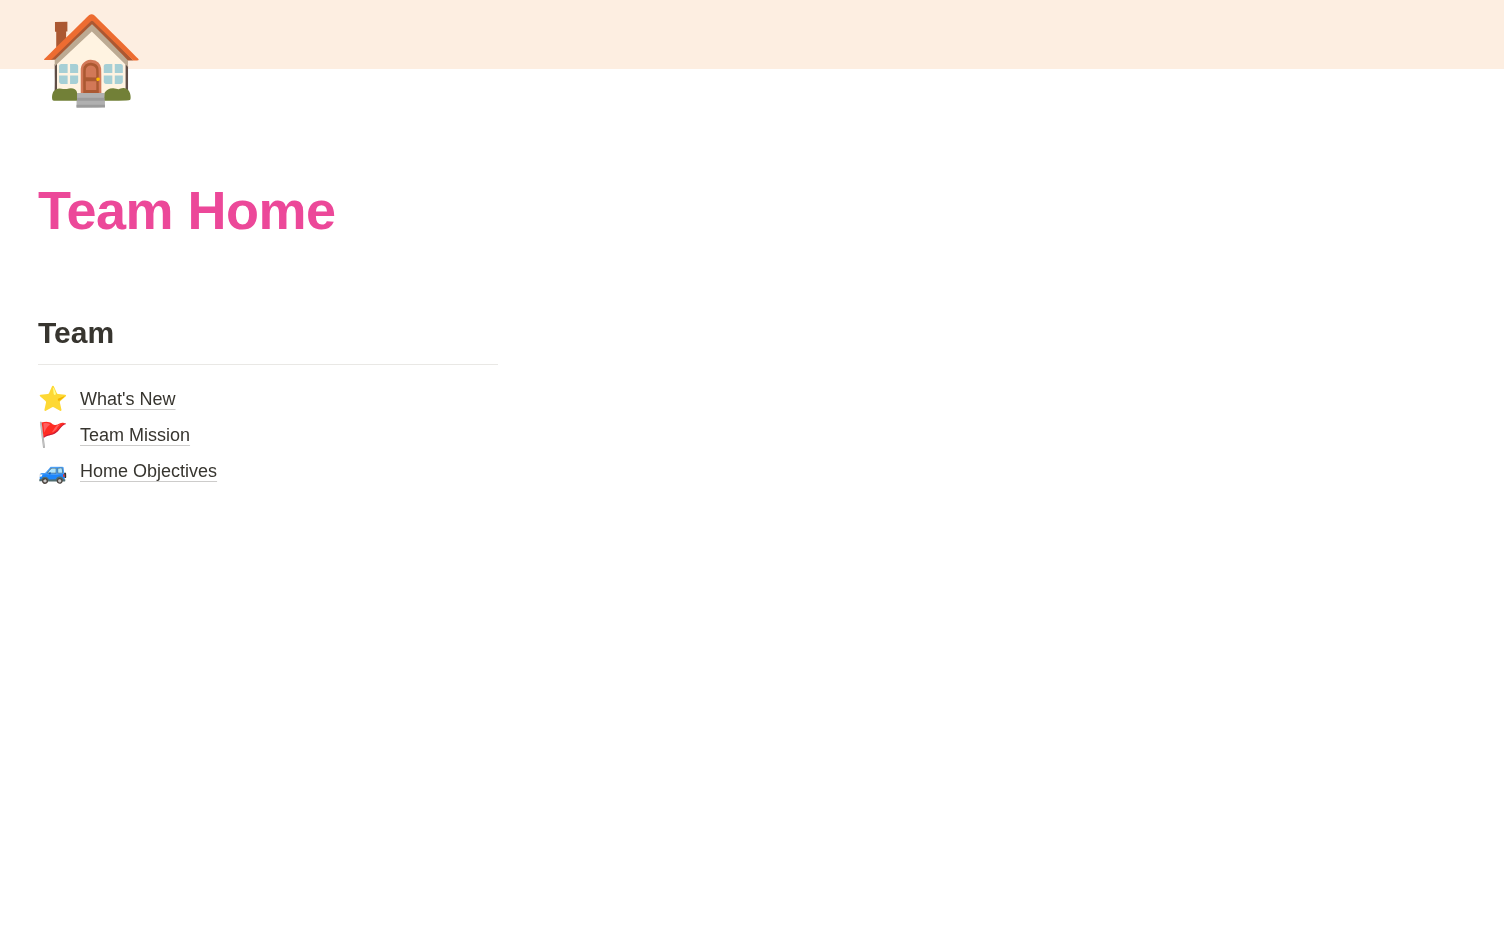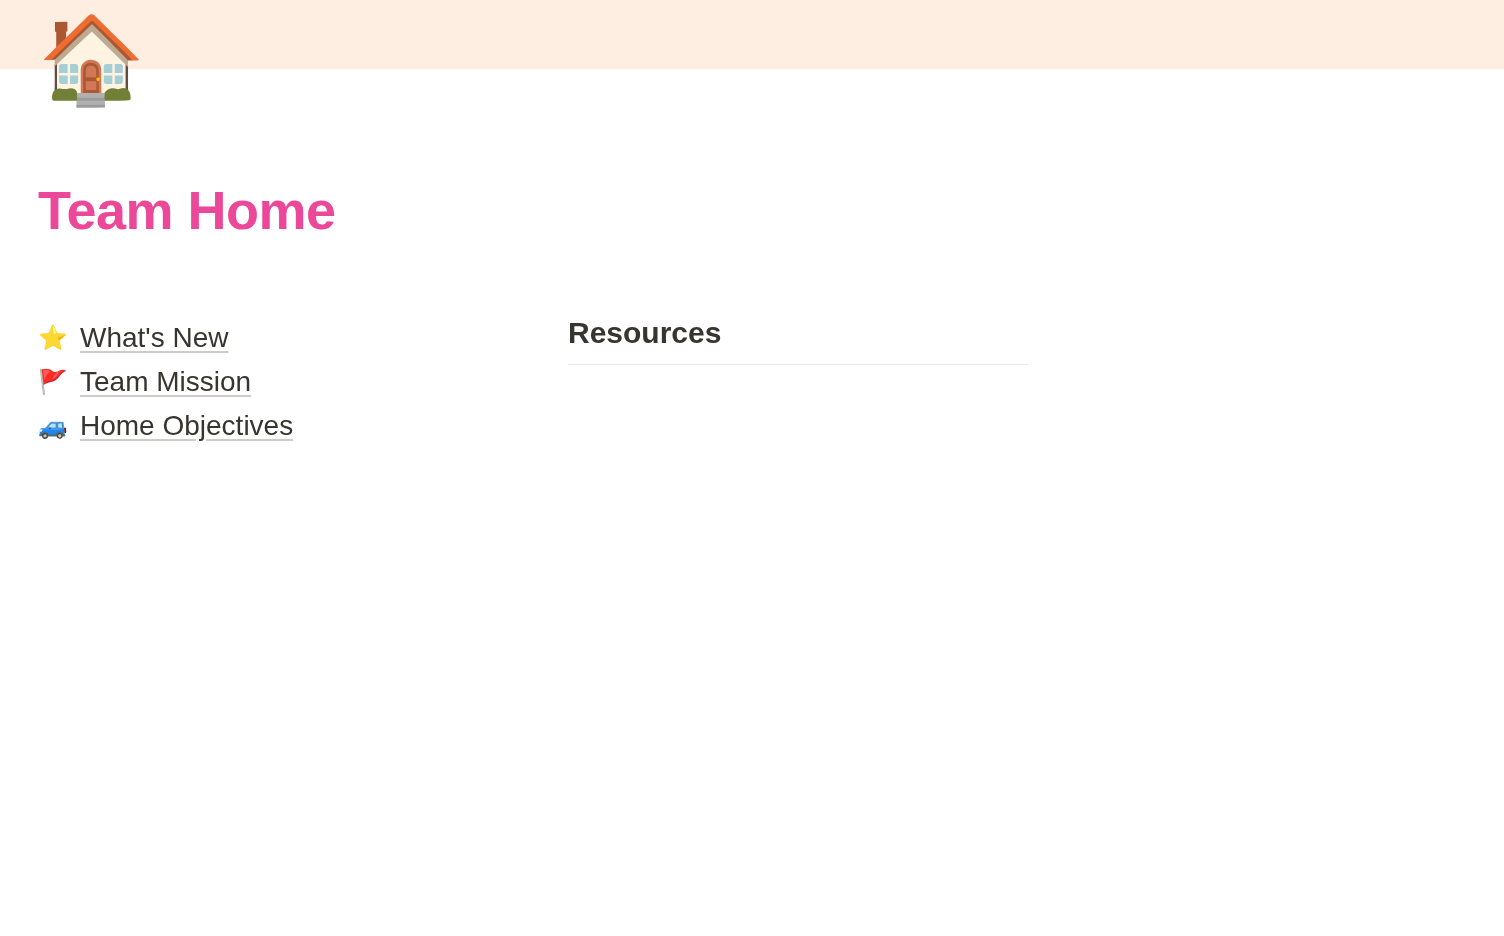--- a/index.html
+++ b/index.html
@@ -56,56 +56,54 @@
       padding: 6px 0;
       cursor: pointer;
     }
     .page-link .link-icon {
       font-size: 24px;
       line-height: 1;
       width: 30px;
       text-align: left;
     }
     .page-link .link-label {
-      font-size: 28px;
+      font-size: 18px;
       font-weight: 500;
       color: #37352f;
       text-decoration: underline;
       text-decoration-color: rgba(55,53,47,0.25);
       text-underline-offset: 4px;
     }
   </style>
 </head>
 <body>
 
 <div class="header-banner"></div>
 
 <div class="page-icon">🏠</div>
 
 <div class="content">
   <h1 class="page-title">Team Home</h1>
 
   <div class="columns">
 
     <div class="col">
+      <h2 class="section-heading">Team</h2>
 
       <div class="page-link">
         <span class="link-icon">⭐</span>
         <span class="link-label">What's New</span>
       </div>
 
       <div class="page-link">
         <span class="link-icon">🚩</span>
         <span class="link-label">Team Mission</span>
       </div>
 
       <div class="page-link">
         <span class="link-icon">🚙</span>
         <span class="link-label">Home Objectives</span>
       </div>
     </div>
 
-    <div class="col">
-      <h2 class="section-heading">Resources</h2>
-    </div>
 
   </div>
 </div>
 
 </body></html>

